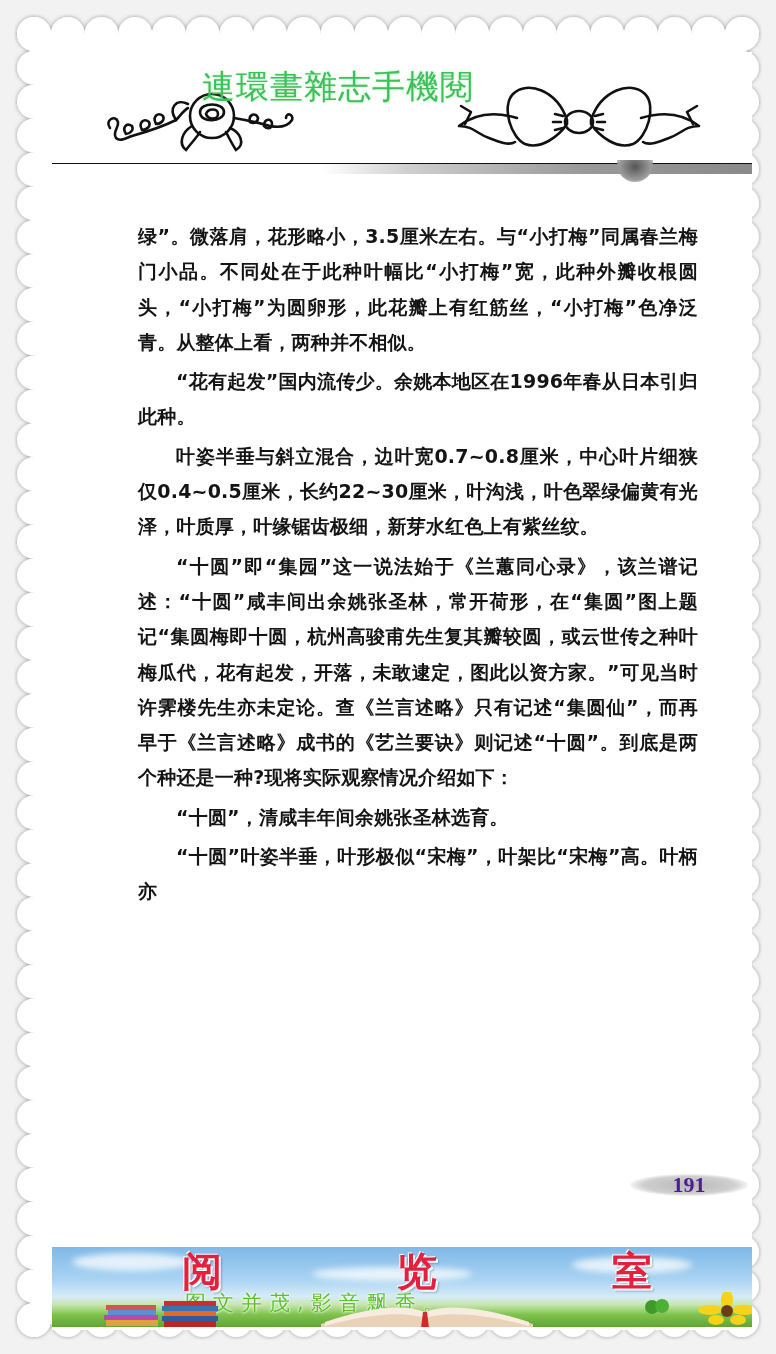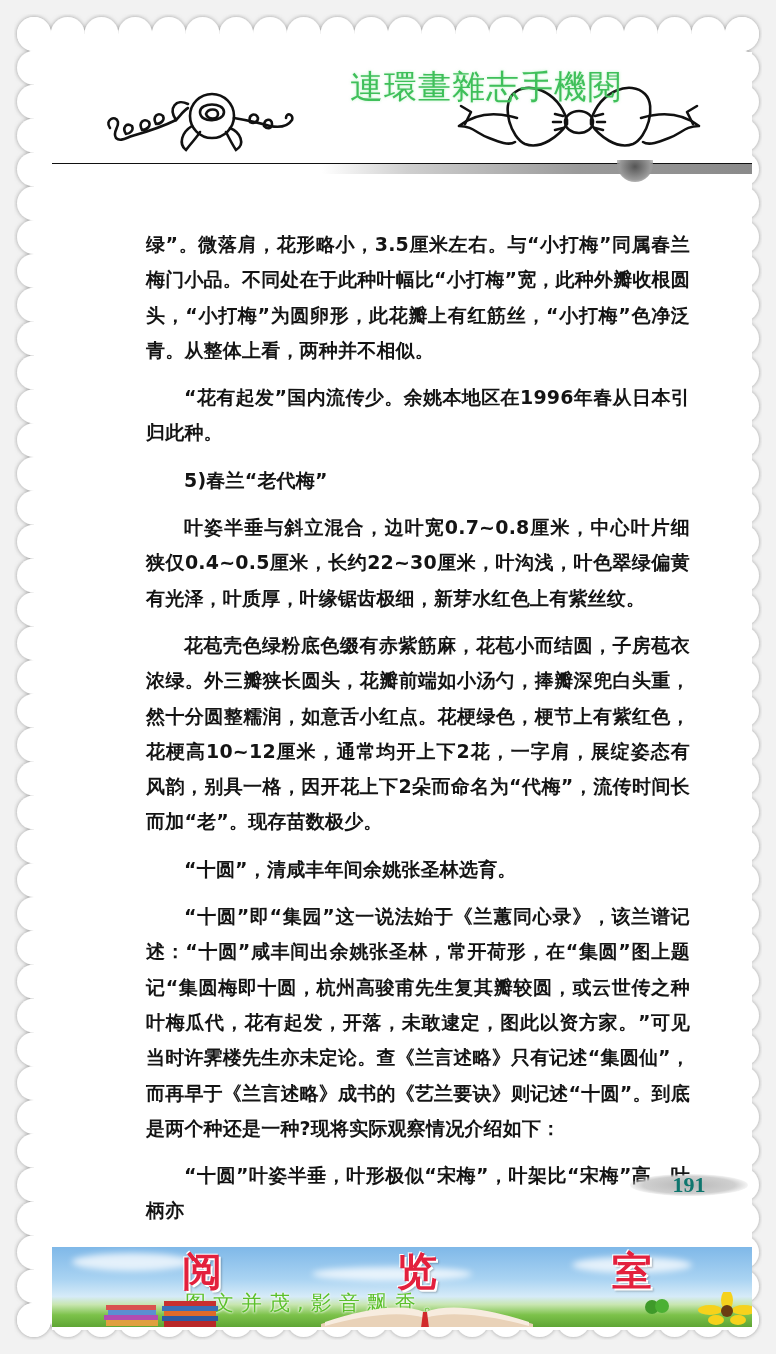--- a/index.html
+++ b/index.html
@@ -37,21 +37,21 @@
     left: 0;
     top: 0;
     width: 700px;
     height: 112px;
   }
   .header-title {
     position: absolute;
     left: 150px;
     top: 14px;
     width: 420px;
-    text-align: right;
+    text-align: left;
     font-family: "DejaVu Sans", sans-serif;
     font-size: 33px;
     line-height: 42px;
     color: #3fbf5a;
     letter-spacing: 1px;
     text-shadow: 0 0 3px rgba(120,230,140,0.55);
     z-index: 3;
   }
   .deco-flower { position: absolute; left: 52px; top: 30px; z-index: 2; }
   .deco-bow { position: absolute; left: 405px; top: 18px; z-index: 2; }
@@ -87,21 +87,21 @@
     top: 163px;
     width: 568px;
     font-family: "DejaVu Sans", sans-serif;
     font-size: 19px;
     line-height: 35.3px;
     color: #141414;
     font-weight: bold;
     letter-spacing: 0.2px;
   }
   .content p {
-    margin: 12px;
+    margin: 4px;
     text-align: justify;
     text-align-last: left;
   }
   .content p.indent { text-indent: 2em; }
   .content p.heading { text-indent: 2em; }
   
   .page-number-wrap {
     position: absolute;
     left: 578px;
     top: 1118px;
@@ -116,21 +116,21 @@
     background: radial-gradient(ellipse at center, #b8b8b8 0%, #cfcfcf 55%, rgba(255,255,255,0) 75%);
   }
   .page-number {
     position: absolute;
     left: 0; top: 0;
     width: 118px;
     text-align: center;
     font-family: "Liberation Serif", serif;
     font-size: 22px;
     line-height: 30px;
-    color: #0f766e;
+    color: #4c1d95;
     font-weight: bold;
   }
   
   .banner {
     position: absolute;
     left: 0;
     top: 1195px;
     width: 700px;
     height: 80px;
     overflow: hidden;
@@ -350,25 +350,23 @@
         <div>連環畫雜志手機閱</div>
       </div>
       <div class="header-rule"></div>
       <div class="header-strip"></div>
       <div class="header-strip-blob"></div>
     </div>
 
     <div class="content">
       <p>绿”。微落肩，花形略小，3.5厘米左右。与“小打梅”同属春兰梅门小品。不同处在于此种叶幅比“小打梅”宽，此种外瓣收根圆头，“小打梅”为圆卵形，此花瓣上有红筋丝，“小打梅”色净泛青。从整体上看，两种并不相似。</p>
       <p class="indent">“花有起发”国内流传少。余姚本地区在1996年春从日本引归此种。</p>
-      <p class="heading">5)春兰“老代梅”</p>
       <p class="indent">叶姿半垂与斜立混合，边叶宽0.7~0.8厘米，中心叶片细狭仅0.4~0.5厘米，长约22~30厘米，叶沟浅，叶色翠绿偏黄有光泽，叶质厚，叶缘锯齿极细，新芽水红色上有紫丝纹。</p>
-      <p class="indent">花苞壳色绿粉底色缀有赤紫筋麻，花苞小而结圆，子房苞衣浓绿。外三瓣狭长圆头，花瓣前端如小汤勺，捧瓣深兜白头重，然十分圆整糯润，如意舌小红点。花梗绿色，梗节上有紫红色，花梗高10~12厘米，通常均开上下2花，一字肩，展绽姿态有风韵，别具一格，因开花上下2朵而命名为“代梅”，流传时间长而加“老”。现存苗数极少。</p>
+      <p class="indent">“十圆”即“集园”这一说法始于《兰蕙同心录》，该兰谱记述：“十圆”咸丰间出余姚张圣林，常开荷形，在“集圆”图上题记“集圆梅即十圆，杭州高骏甫先生复其瓣较圆，或云世传之种叶梅瓜代，花有起发，开落，未敢逮定，图此以资方家。”可见当时许霁楼先生亦未定论。查《兰言述略》只有记述“集圆仙”，而再早于《兰言述略》成书的《艺兰要诀》则记述“十圆”。到底是两个种还是一种?现将实际观察情况介绍如下：</p>
       <p class="indent">“十圆”，清咸丰年间余姚张圣林选育。</p>
-      <p class="indent">“十圆”即“集园”这一说法始于《兰蕙同心录》，该兰谱记述：“十圆”咸丰间出余姚张圣林，常开荷形，在“集圆”图上题记“集圆梅即十圆，杭州高骏甫先生复其瓣较圆，或云世传之种叶梅瓜代，花有起发，开落，未敢逮定，图此以资方家。”可见当时许霁楼先生亦未定论。查《兰言述略》只有记述“集圆仙”，而再早于《兰言述略》成书的《艺兰要诀》则记述“十圆”。到底是两个种还是一种?现将实际观察情况介绍如下：</p>
       <p class="indent">“十圆”叶姿半垂，叶形极似“宋梅”，叶架比“宋梅”高。叶柄亦</p>
     </div>
 
     <div class="page-number-wrap">
       <div class="page-number-bg"></div>
       <div class="page-number">191</div>
     </div>
 
     <div class="banner">
       <div class="cloud" style="left:20px;top:6px;width:120px;height:18px;"></div>

